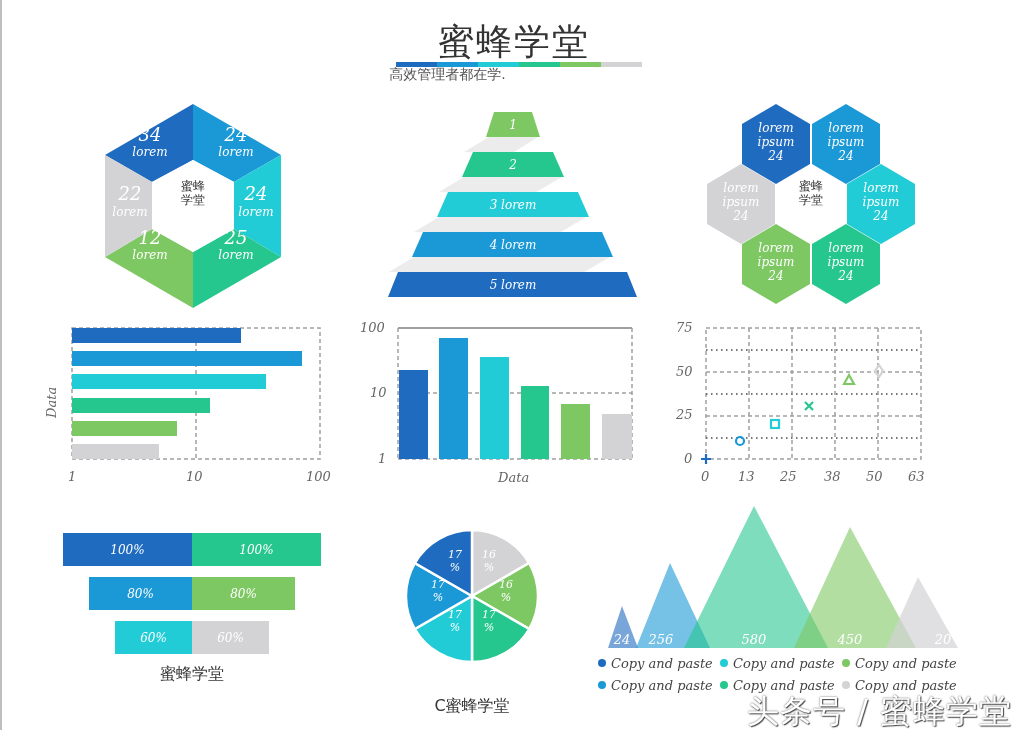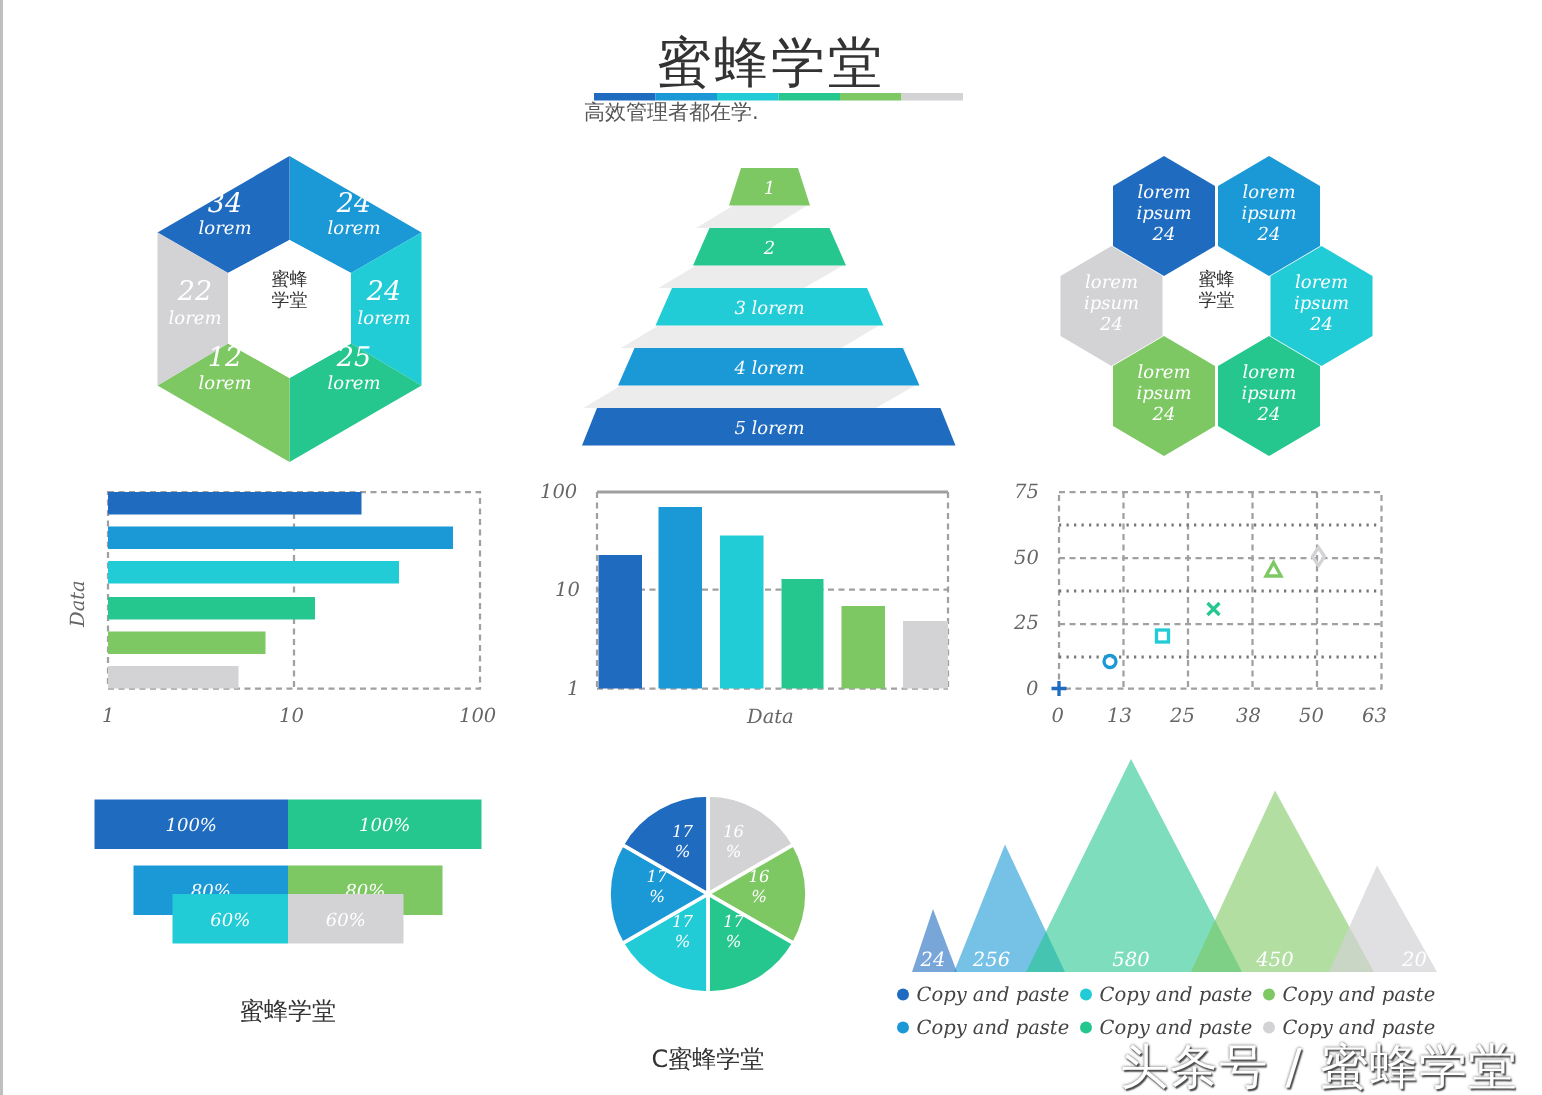--- a/index.html
+++ b/index.html
@@ -199,21 +199,21 @@
 </svg>
 
 <div class="funnel-bar" style="left:63px;top:533px;">
   <div style="width:129px;background:#1f6bbf">100%</div>
   <div style="width:129px;background:#26c78f">100%</div>
 </div>
 <div class="funnel-bar" style="left:89px;top:577px;">
   <div style="width:103px;background:#1b98d6">80%</div>
   <div style="width:103px;background:#7ec864">80%</div>
 </div>
-<div class="funnel-bar" style="left:115px;top:596px;">
+<div class="funnel-bar" style="left:115px;top:621px;">
   <div style="width:77px;background:#22ccd6">60%</div>
   <div style="width:77px;background:#d3d3d6">60%</div>
 </div>
 <div class="caption" style="left:120px;top:664px;width:144px;">蜜蜂学堂</div>
 
 <svg class="abs" style="left:404px;top:528px" width="136" height="136" viewBox="-68 -68 136 136">
   <g stroke="#ffffff" stroke-width="2.5">
     <path d="M0,0 L0,-66 A66,66 0 0,1 57.2,-33 Z" fill="#d3d3d6"></path>
     <path d="M0,0 L57.2,-33 A66,66 0 0,1 57.2,33 Z" fill="#7ec864"></path>
     <path d="M0,0 L57.2,33 A66,66 0 0,1 0,66 Z" fill="#26c78f"></path>

